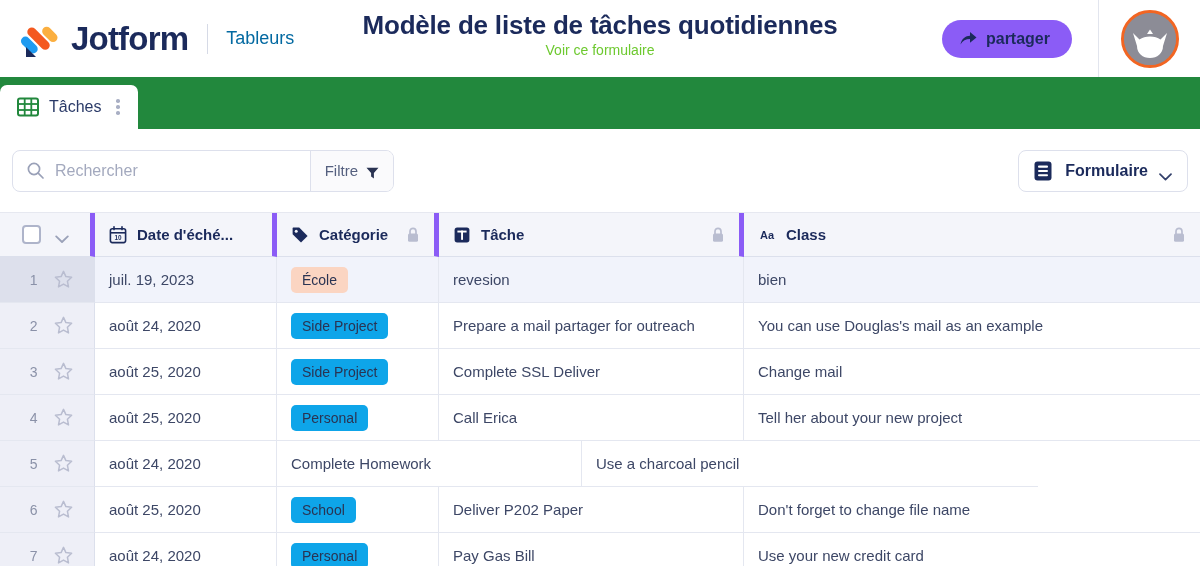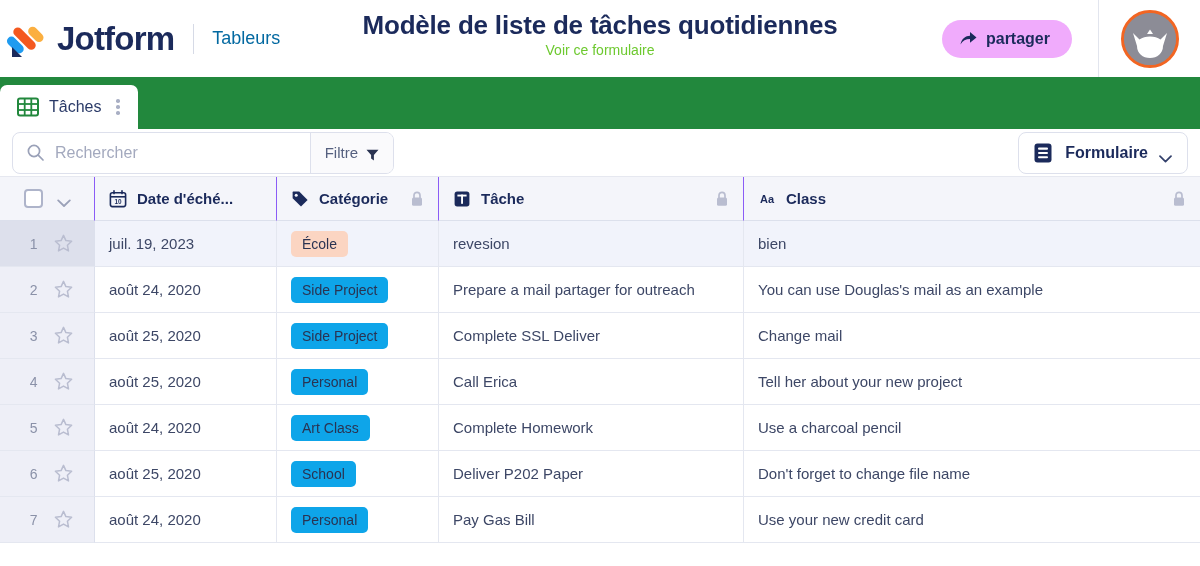--- a/index.html
+++ b/index.html
@@ -15,21 +15,21 @@
     position: relative;
     height: 77px;
     background: #ffffff;
     display: flex;
     align-items: center;
   }
   .brand {
     display: flex;
     align-items: center;
     height: 77px;
-    padding-left: 4px;
+    padding-left: 18px;
     flex: 0 0 auto;
   }
   .logo-mark { width: 46px; height: 46px; flex: 0 0 auto; }
   .logo-word {
     font-size: 33px;
     font-weight: bold;
     color: #1B2A5B;
     letter-spacing: -0.8px;
     margin-left: 7px;
   }
@@ -70,21 +70,21 @@
     display: flex;
     align-items: center;
     height: 77px;
     position: relative;
     z-index: 2;
   }
   .share-btn {
     display: flex;
     align-items: center;
     gap: 9px;
-    background: #f0abfc;
+    background: #8b5cf6;
     border: none;
     border-radius: 22px;
     height: 38px;
     padding: 0 22px 0 18px;
     cursor: pointer;
     font-family: "Liberation Sans", sans-serif;
     font-size: 16px;
     font-weight: bold;
     color: #1B2A5B;
   }
@@ -126,21 +126,21 @@
   .tab-label {
     font-size: 16px;
     color: #2A3A68;
     font-weight: normal;
   }
   .tab-dots { display: flex; flex-direction: column; gap: 2.5px; padding: 0 5px; cursor: pointer; }
   .tab-dots i { width: 3.5px; height: 3.5px; border-radius: 50%; background: #A9AFC4; display: block; }
 
   
   .toolbar {
-    height: 48px;
+    height: 84px;
     background: #ffffff;
     display: flex;
     align-items: center;
     padding: 0 12px;
     border-bottom: 1px solid #E6E8F0;
   }
   .searchwrap {
     display: flex;
     align-items: stretch;
     border: 1px solid #DDE0EC;
@@ -202,21 +202,21 @@
   
   .grid { width: 1200px; }
   .grid-row { display: flex; }
 
   .gheader .cell {
     background: #F4F5FA;
     height: 44px;
     display: flex;
     align-items: center;
     border-bottom: 1px solid #DCE0EC;
-    border-right: 1px solid #8b5cf6;
+    border-right: 5px solid #8b5cf6;
     font-size: 15px;
     color: #1B2A5B;
     font-weight: bold;
     padding: 0 14px;
     gap: 10px;
   }
   .gheader .cell.gutter { padding: 0; justify-content: center; gap: 14px; }
 
   .c-gutter { width: 95px; flex: 0 0 95px; }
   .c-date   { width: 182px; flex: 0 0 182px; }
@@ -509,23 +509,20 @@
         <div class="cell c-notes">Tell her about your new project</div>
       </div>
       <div class="grid-row drow">
         <div class="cell gutter c-gutter">
           <span class="rownum">5</span>
           <span class="star"><svg viewBox="0 0 19 19" width="19" height="19">
               <path d="M9.5 1.4 L11.9 6.6 L17.6 7.3 L13.4 11.2 L14.5 16.9 L9.5 14.1 L4.5 16.9 L5.6 11.2 L1.4 7.3 L7.1 6.6 Z" fill="none" stroke="#B9BDD0" stroke-width="1.5" stroke-linejoin="round"></path>
             </svg></span>
         </div>
         <div class="cell c-date">août 24, 2020</div>
-        <div class="cell c-cat">
-          <span class="badge">Art Class</span>
-        </div>
         <div class="cell c-task">Complete Homework</div>
         <div class="cell c-notes">Use a charcoal pencil</div>
       </div>
       <div class="grid-row drow">
         <div class="cell gutter c-gutter">
           <span class="rownum">6</span>
           <span class="star"><svg viewBox="0 0 19 19" width="19" height="19">
               <path d="M9.5 1.4 L11.9 6.6 L17.6 7.3 L13.4 11.2 L14.5 16.9 L9.5 14.1 L4.5 16.9 L5.6 11.2 L1.4 7.3 L7.1 6.6 Z" fill="none" stroke="#B9BDD0" stroke-width="1.5" stroke-linejoin="round"></path>
             </svg></span>
         </div>

